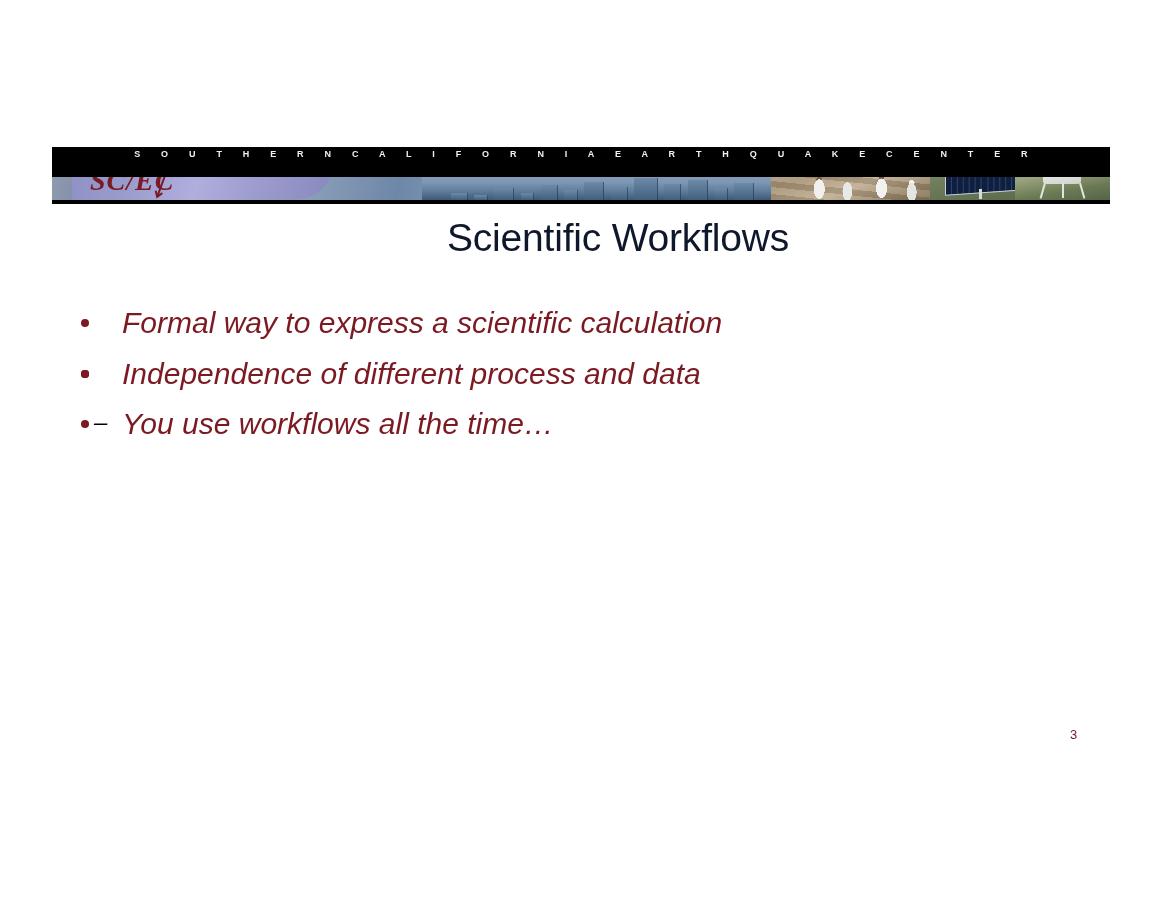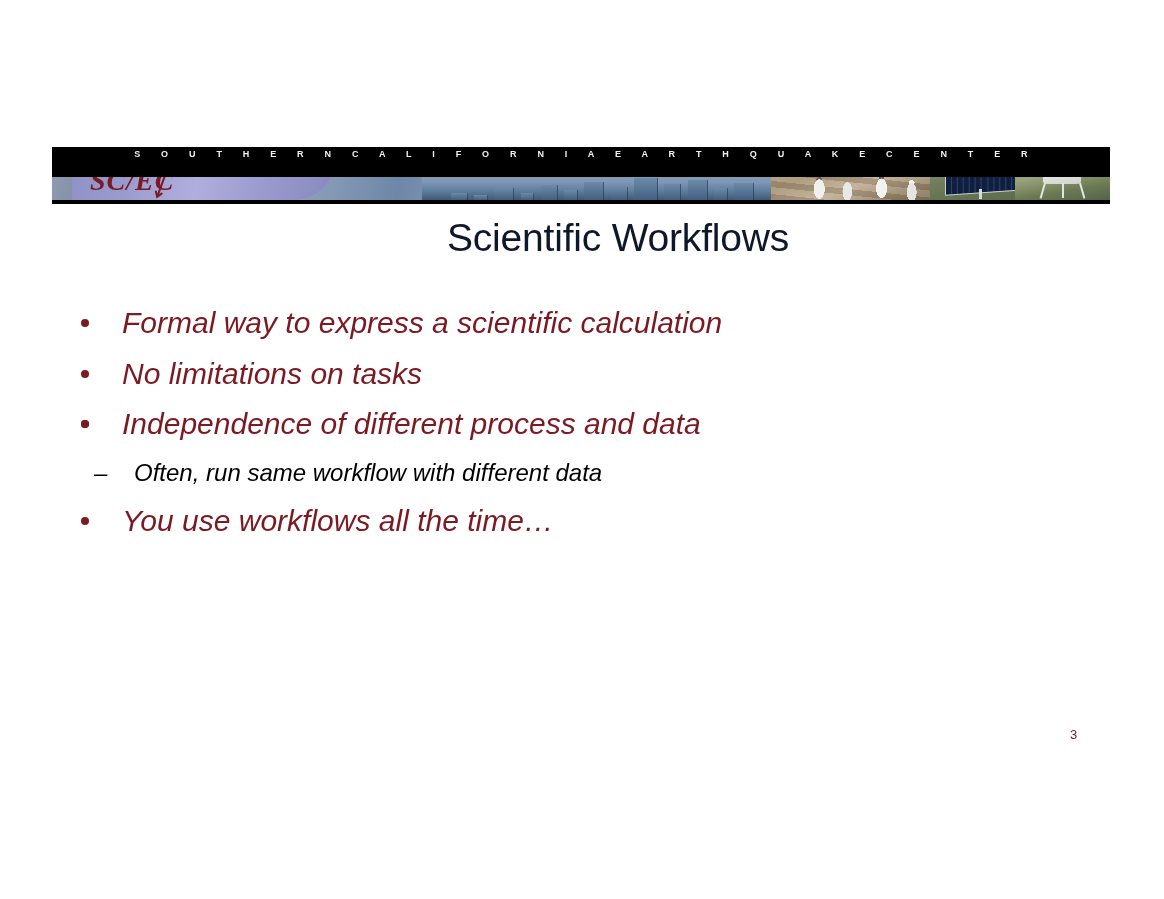--- a/index.html
+++ b/index.html
@@ -381,35 +381,33 @@
 <div class="body">
 
   <div class="bullet">
     <span class="dot"></span>
     <span>Formal way to express a scientific calculation</span>
   </div>
 
 
   <div class="bullet">
     <span class="dot"></span>
-    <span>No limitations on tasks</span>
   </div>
 
   <div class="bullet">
     <span class="dot"></span>
   </div>
 
   <div class="bullet">
     <span class="dot"></span>
     <span>Independence of different process and data</span>
   </div>
 
   <div class="bullet sub">
     <span class="dash">–</span>
-    <span>Often, run same workflow with different data</span>
   </div>
 
   <div class="bullet">
     <span class="dot"></span>
     <span>You use workflows all the time…</span>
   </div>
 
 </div>
 
 <div class="page-number">3</div>

